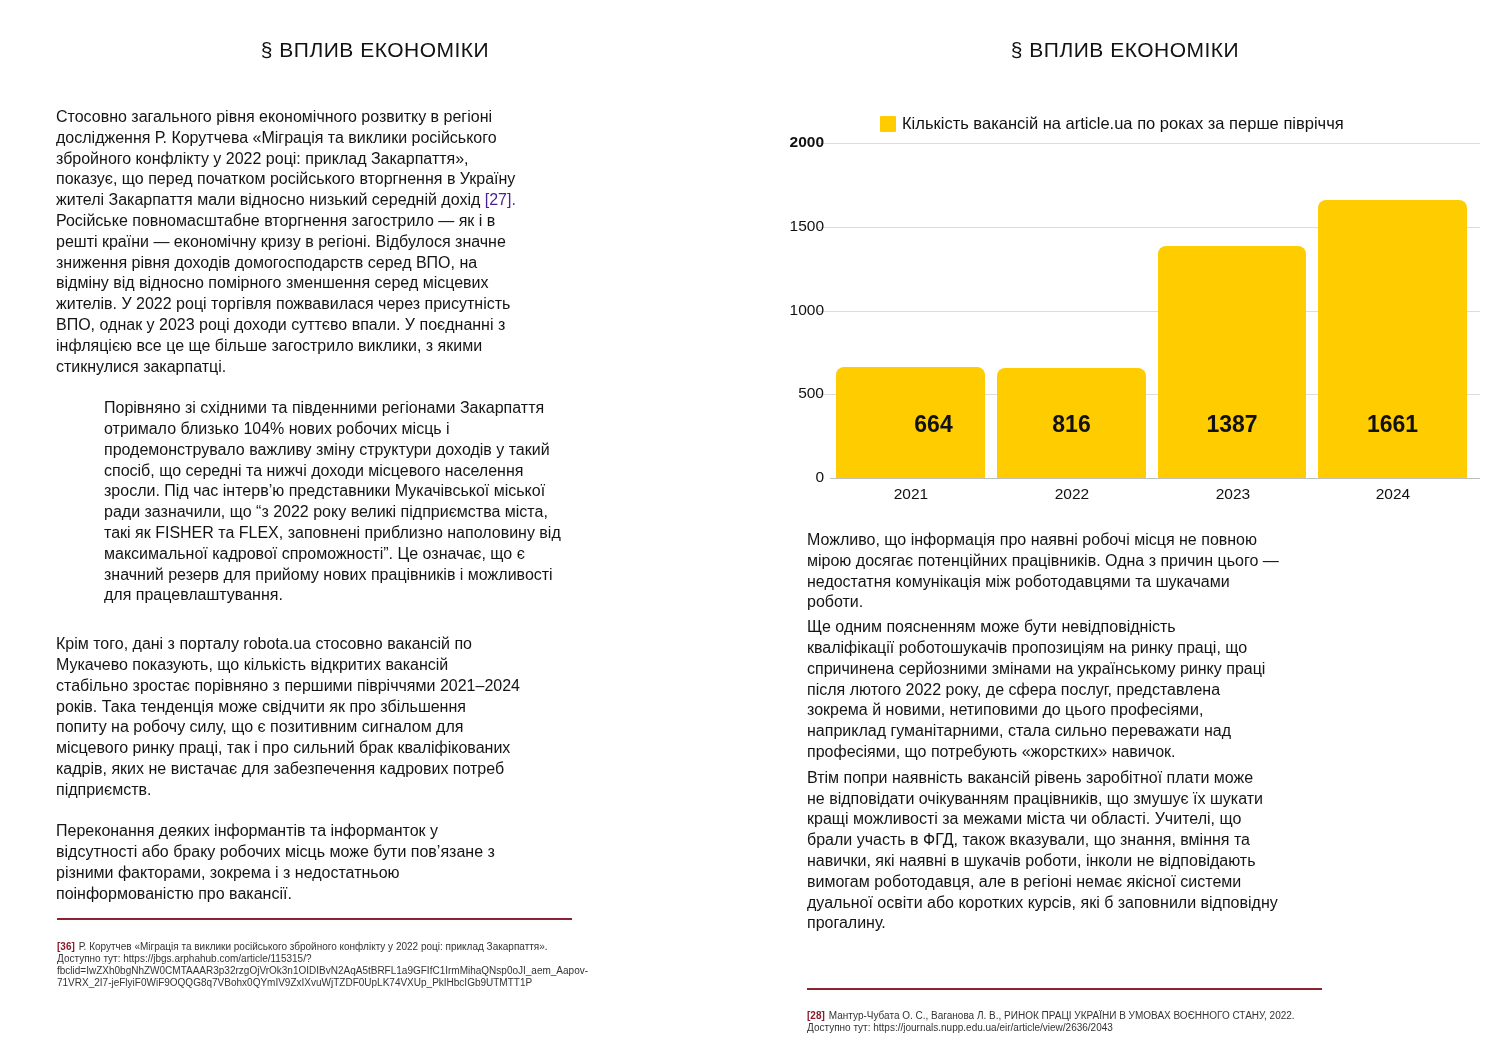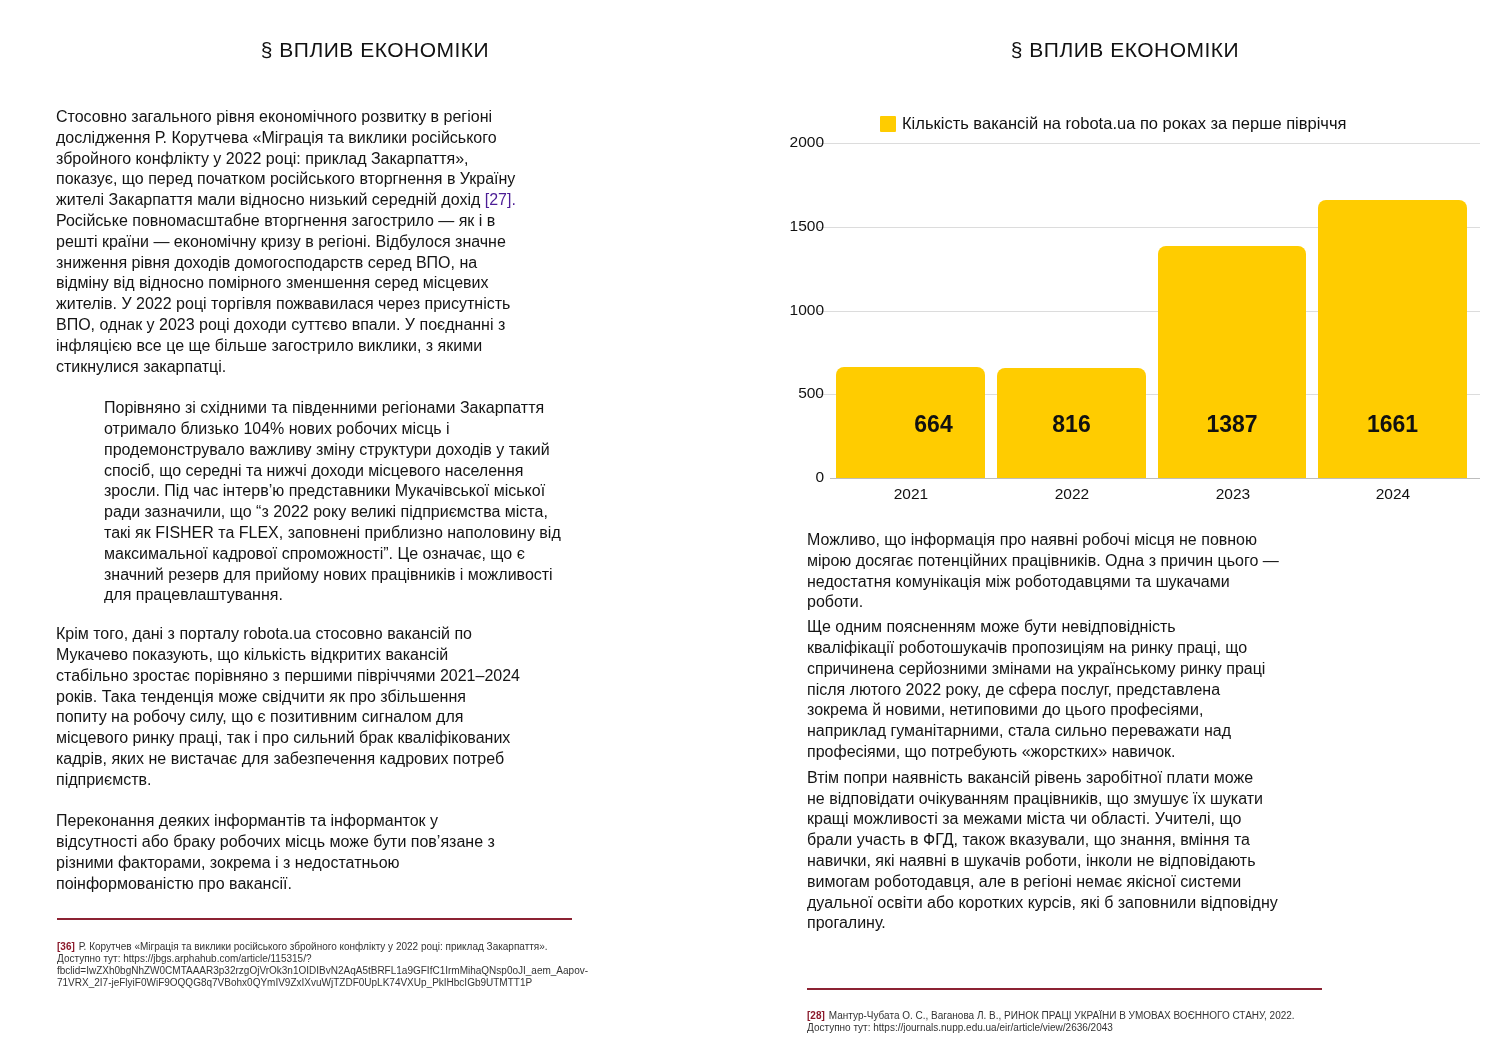--- a/index.html
+++ b/index.html
@@ -52,21 +52,21 @@
     <p class="para" style="margin-top:20.8px;margin-left:48px;">     Порівняно зі східними та південними регіонами Закарпаття
 отримало близько 104% нових робочих місць і
 продемонструвало важливу зміну структури доходів у такий
 спосіб, що середні та нижчі доходи місцевого населення
 зросли. Під час інтерв’ю представники Мукачівської міської
 ради зазначили, що “з 2022 року великі підприємства міста,
 такі як FISHER та FLEX, заповнені приблизно наполовину від
 максимальної кадрової спроможності”. Це означає, що є
 значний резерв для прийому нових працівників і можливості
 для працевлаштування.</p>
-    <p class="para" style="margin-top:18px;">     Крім того, дані з порталу robota.ua стосовно вакансій по
+    <p class="para" style="margin-top:28px;">     Крім того, дані з порталу robota.ua стосовно вакансій по
 Мукачево показують, що кількість відкритих вакансій
 стабільно зростає порівняно з першими півріччями 2021–2024
 років. Така тенденція може свідчити як про збільшення
 попиту на робочу силу, що є позитивним сигналом для
 місцевого ринку праці, так і про сильний брак кваліфікованих
 кадрів, яких не вистачає для забезпечення кадрових потреб
 підприємств.</p>
     <p class="para" style="margin-top:20.8px;">    Переконання деяких інформантів та інформанток у
 відсутності або браку робочих місць може бути пов’язане з
 різними факторами, зокрема і з недостатньою
@@ -82,29 +82,29 @@
     <span class="fn-line">71VRX_2I7-jeFlyiF0WiF9OQQG8q7VBohx0QYmIV9ZxIXvuWjTZDF0UpLK74VXUp_PkIHbcIGb9UTMTT1P</span>
   </div>
 </div>
 
 <div class="page page-right">
   <div class="section-title">§ ВПЛИВ ЕКОНОМІКИ</div>
 
   <div class="chart">
     <div class="legend">
       <span class="legend-swatch"></span>
-      <span>Кількість вакансій на robota.ua по роках за перше півріччя</span>
+      <span>Кількість вакансій на article.ua по роках за перше півріччя</span>
     </div>
 
     <div class="gridline" style="top:43px;"></div>
     <div class="gridline" style="top:127px;"></div>
     <div class="gridline" style="top:211px;"></div>
     <div class="gridline" style="top:294px;"></div>
 
-    <div class="ytick" style="top:33px;">2000</div>
+    <div class="ytick" style="top:33px;font-weight:bold;">2000</div>
     <div class="ytick" style="top:117px;">1500</div>
     <div class="ytick" style="top:201px;">1000</div>
     <div class="ytick" style="top:284px;">500</div>
     <div class="ytick" style="top:368px;">0</div>
 
     <div class="baseline" style="top:378px;"></div>
 
     <div class="bar" style="left:86px; width:149px; top:267px; height:111px;">
       <div class="bar-label" style="top:44px;padding-left:46px;">664</div>
     </div>

